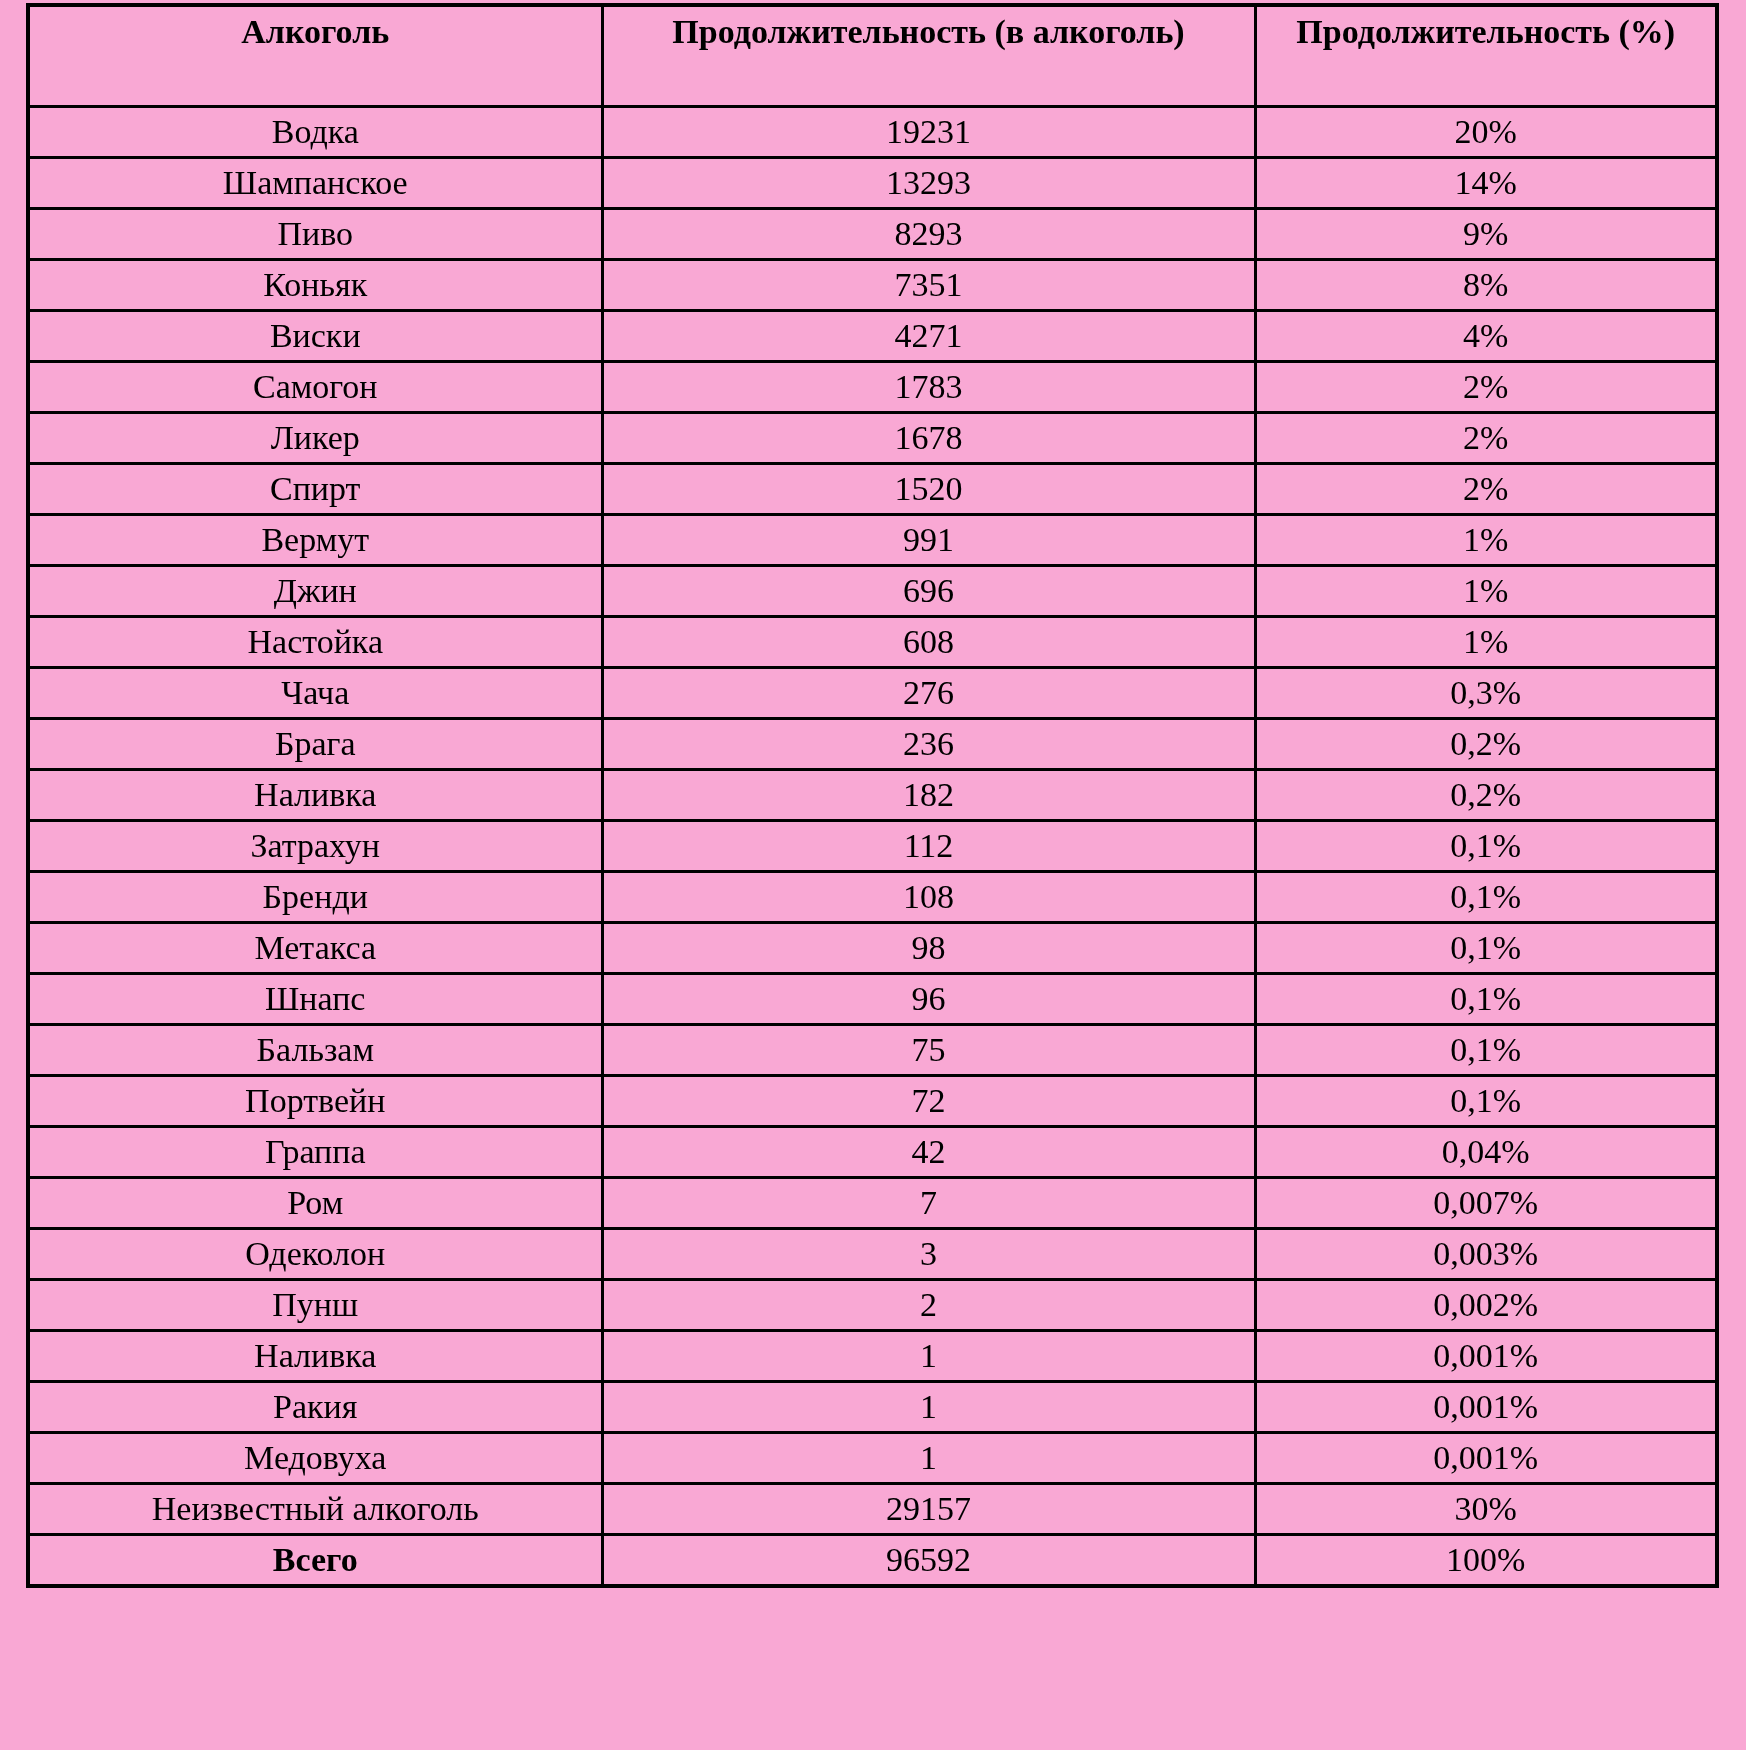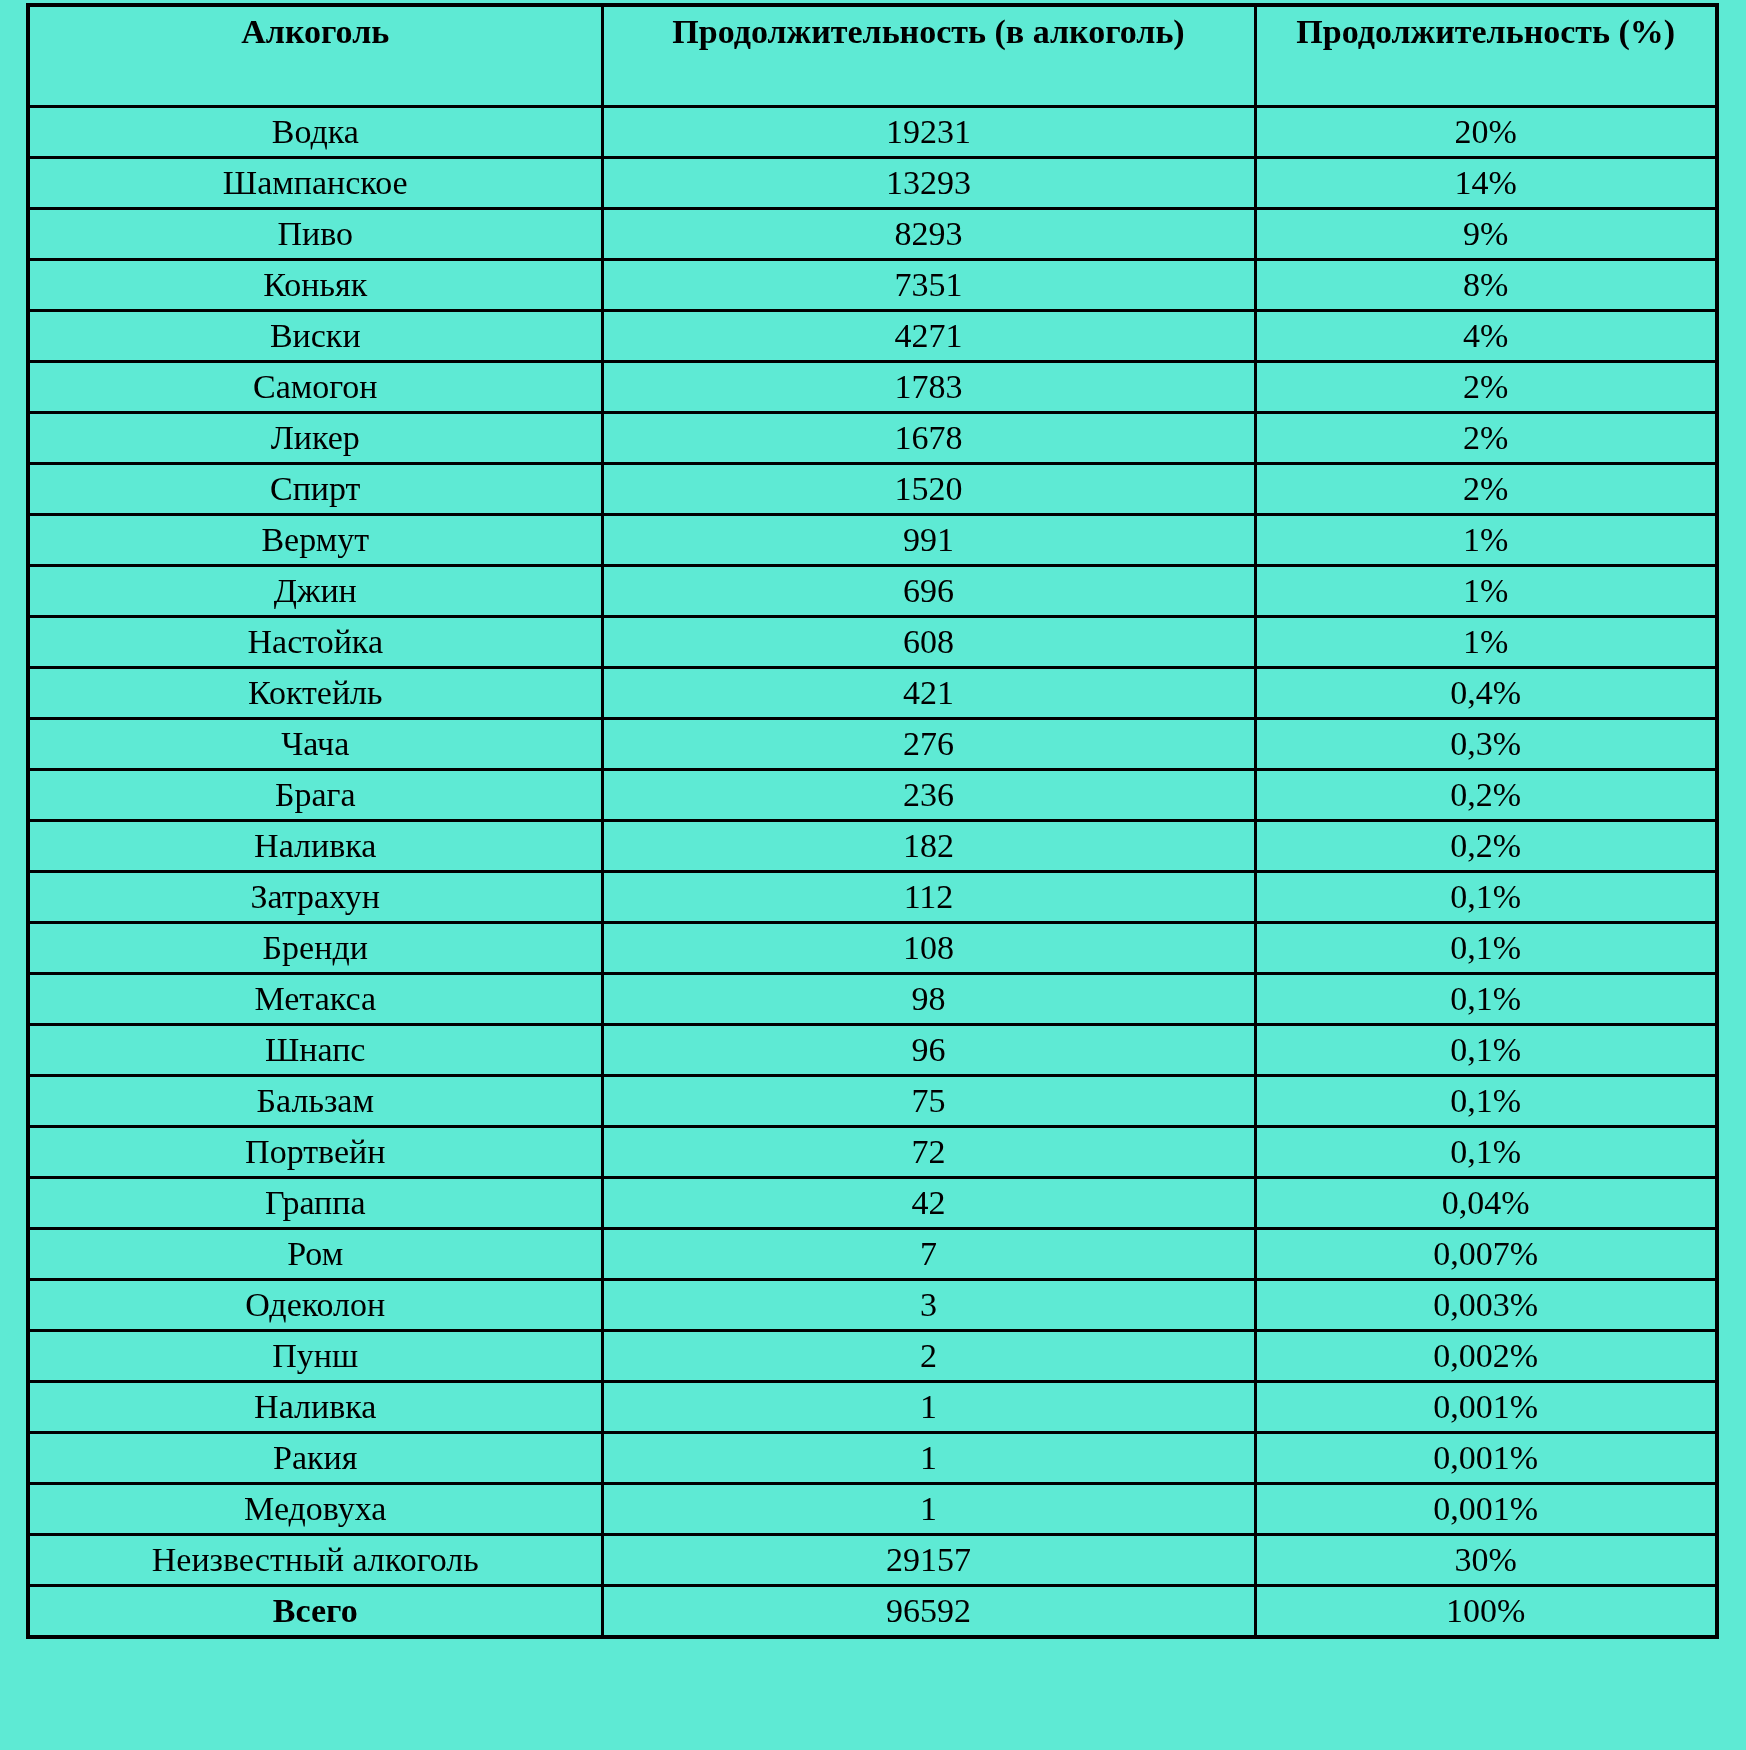--- a/index.html
+++ b/index.html
@@ -8,21 +8,21 @@
     background: #ffffff;
     width: 1746px;
     height: 1750px;
     font-family: "Liberation Serif", "DejaVu Serif", serif;
     color: #000000;
   }
   .page {
     position: relative;
     width: 1746px;
     height: 1750px;
-    background: #5eead4;
+    background: #f9a8d4;
     overflow: hidden;
   }
   table.doc-table {
     position: absolute;
     left: 26px;
     top: 3px;
     width: 1689px;
     border-collapse: collapse;
     table-layout: fixed;
     border: 4px solid #000000;
@@ -123,25 +123,20 @@
     <td class="name-cell">Джин</td>
     <td class="seconds-cell">696</td>
     <td class="percent-cell">1%</td>
   </tr>
         <tr>
     <td class="name-cell">Настойка</td>
     <td class="seconds-cell">608</td>
     <td class="percent-cell">1%</td>
   </tr>
         <tr>
-    <td class="name-cell">Коктейль</td>
-    <td class="seconds-cell">421</td>
-    <td class="percent-cell">0,4%</td>
-  </tr>
-        <tr>
     <td class="name-cell">Чача</td>
     <td class="seconds-cell">276</td>
     <td class="percent-cell">0,3%</td>
   </tr>
         <tr>
     <td class="name-cell">Брага</td>
     <td class="seconds-cell">236</td>
     <td class="percent-cell">0,2%</td>
   </tr>
         <tr>

